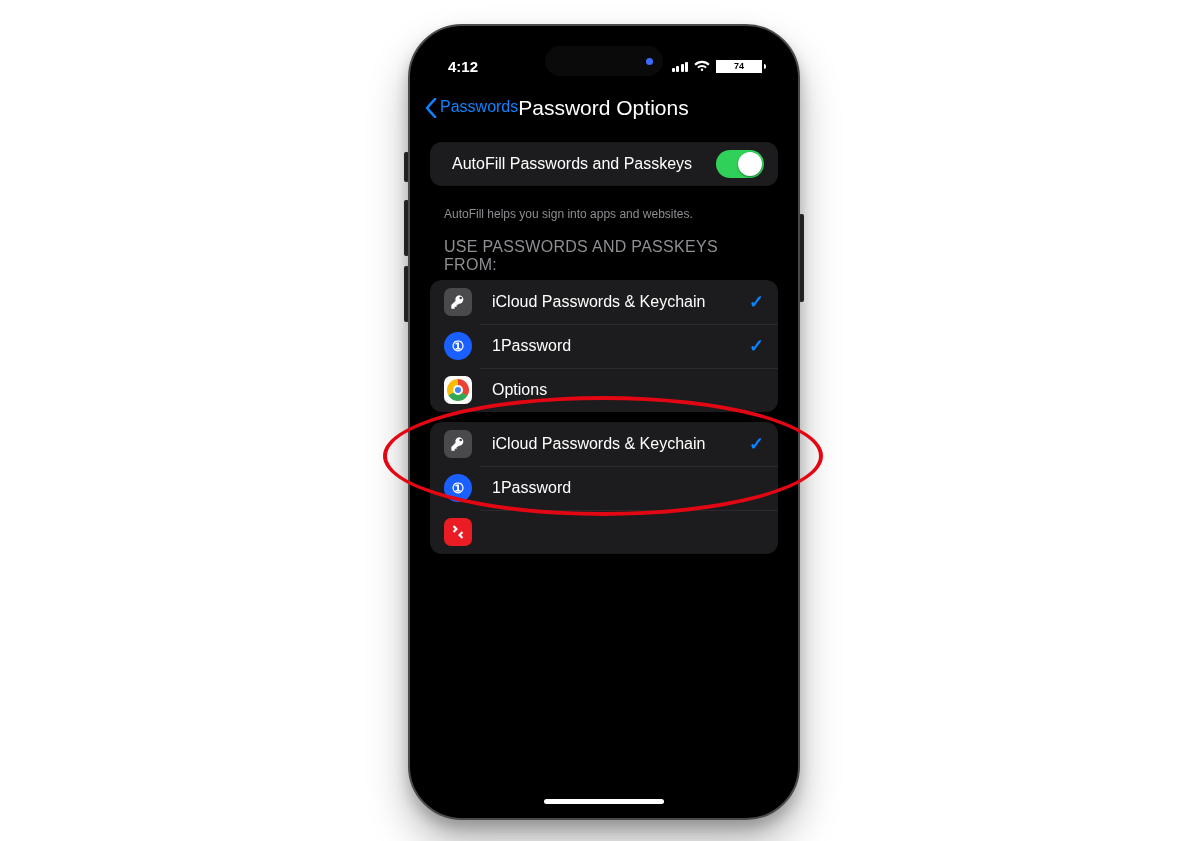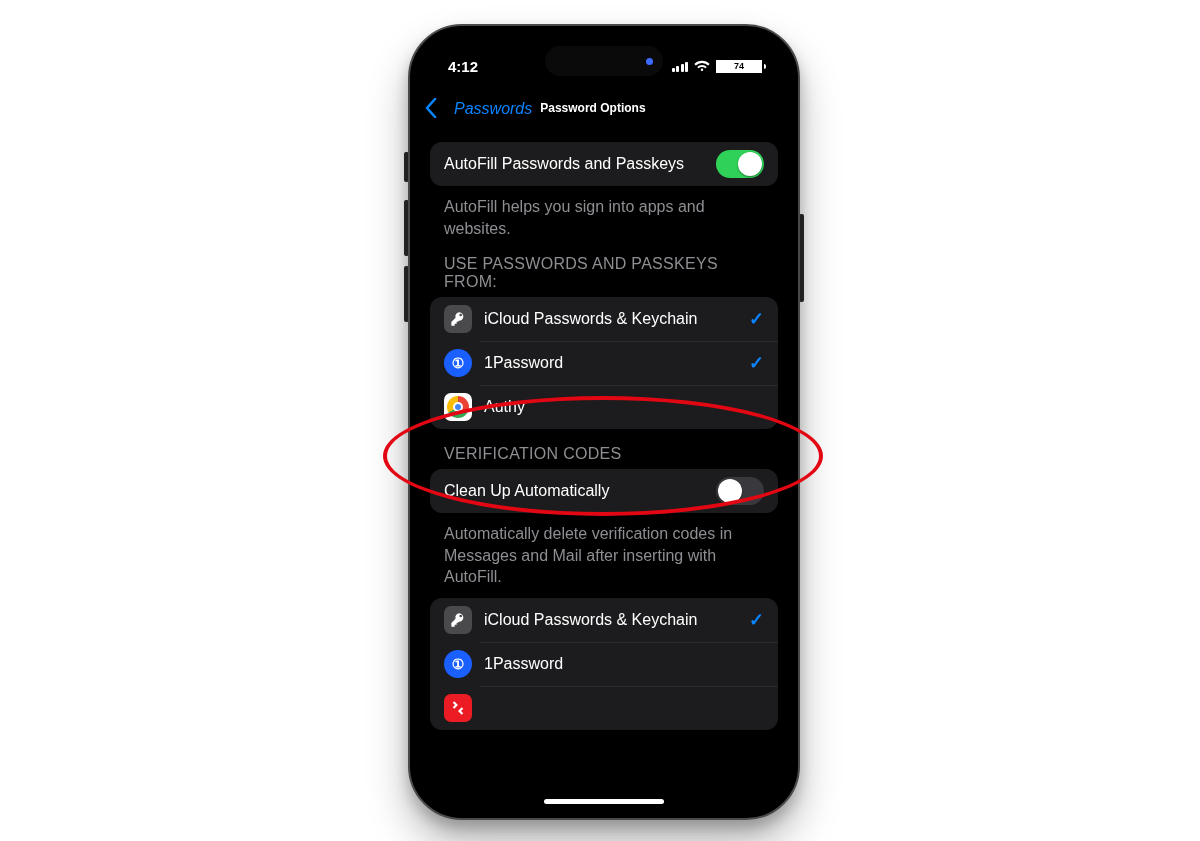--- a/index.html
+++ b/index.html
@@ -61,51 +61,51 @@
     display:flex; align-items:center; justify-content:center;
     font-size: 9px; font-weight:700; color:#000; background:#fff;
   }
   .battery-tip { width:2px; height:5px; background:#fff; border-radius:0 2px 2px 0; }
 
   
   .navbar {
     position: absolute; top: 54px; left:0; right:0; height: 44px;
     display:flex; align-items:center; padding: 0 8px;
   }
-  .back-btn { display:flex; align-items:flex-end; color:#0a84ff; font-size:16px; gap:16px;font-style:italic; }
+  .back-btn { display:flex; align-items:flex-start; color:#0a84ff; font-size:16px; gap:2px; }
   .back-chevron { width: 14px; height: 20px; }
-  .nav-title { font-weight:700; font-size:12px; margin-left: 8px; color:#fff; }
+  .nav-title { font-weight:400; font-size:21px; margin-left: 0; color:#fff; }
 
   
   .content {
     position: absolute; top: 100px; bottom: 0; left: 0; right: 0;
     padding: 0 14px 20px 14px;
     overflow: hidden;
   }
 
   .group { margin-top: 10px; }
   .group-header {
     font-size: 16px; color:#8e8e93; letter-spacing: .3px;
     padding: 6px 14px 6px 14px; text-transform: uppercase;
   }
   .group-footer {
-    font-size: 16px; color:#8e8e93;
-    padding: 10px 14px 0 14px; line-height: 1.35;
+    font-size: 12px; color:#8e8e93;
+    padding: 20px 14px 0 14px; line-height: 1.35;
   }
   .card {
     background:#1c1c1e; border-radius: 12px; overflow: hidden;
   }
   .row {
     display:flex; align-items:center; min-height: 44px;
     padding: 8px 14px; gap: 12px; position: relative;
   }
   .row + .row::before {
     content:""; position:absolute; left:50px; right:0; top:0; height:1px; background:#2b2b2d;
   }
-  .row .label { font-size: 16px; color:#fff; flex:1; }
+  .row .label { font-size: 16px; color:#fff; flex:1;margin-left:8px; }
   .appicon {
     width: 28px; height: 28px; border-radius: 7px; flex:0 0 28px;
     display:flex; align-items:center; justify-content:center;
     font-weight:700; font-size:15px;
   }
   .icon-key { background:#4a4a4d; color:#fff; }
   .icon-1pw { background:#1a5fff; color:#fff; border-radius:50%; font-size:14px; }
   .icon-chrome { background:#fff; position:relative; }
   .icon-authy { background:#ec1c24; }
   .check { color:#0a84ff; font-size: 18px; font-weight:700; }
@@ -222,37 +222,25 @@
               <span class="appicon icon-1pw">①</span>
               <span class="label">1Password</span>
               <span class="check">✓</span>
             </div>
             <div class="row">
               <span class="appicon icon-chrome">
                 <span class="chrome-ring">
                     <span class="chrome-center"></span>
                   </span>
               </span>
-              <span class="label">Authy</span>
+              <span class="label">Options</span>
             </div>
           </div>
         </div>
 
-        <div class="group">
-          <div class="group-header">VERIFICATION CODES</div>
-          <div class="card">
-            <div class="row no-icon">
-              <span class="label">Clean Up Automatically</span>
-              <span class="toggle off">
-                  <span class="knob"></span>
-                </span>
-            </div>
-          </div>
-          <div class="group-footer">Automatically delete verification codes in Messages and Mail after inserting with AutoFill.</div>
-        </div>
 
         <div class="group">
           <div class="card">
             <div class="row">
               <span class="appicon icon-key">
                 <svg class="key-svg" viewBox="0 0 24 24">
                     <path fill="#fff" d="M14 2a6 6 0 00-5.65 8L2 16.35V22h5v-3h3v-3h2l1.3-1.3A6 6 0 1014 2zm2 6a2 2 0 110-4 2 2 0 010 4z"></path>
                   </svg>
               </span>
               <span class="label">iCloud Passwords &amp; Keychain</span>

